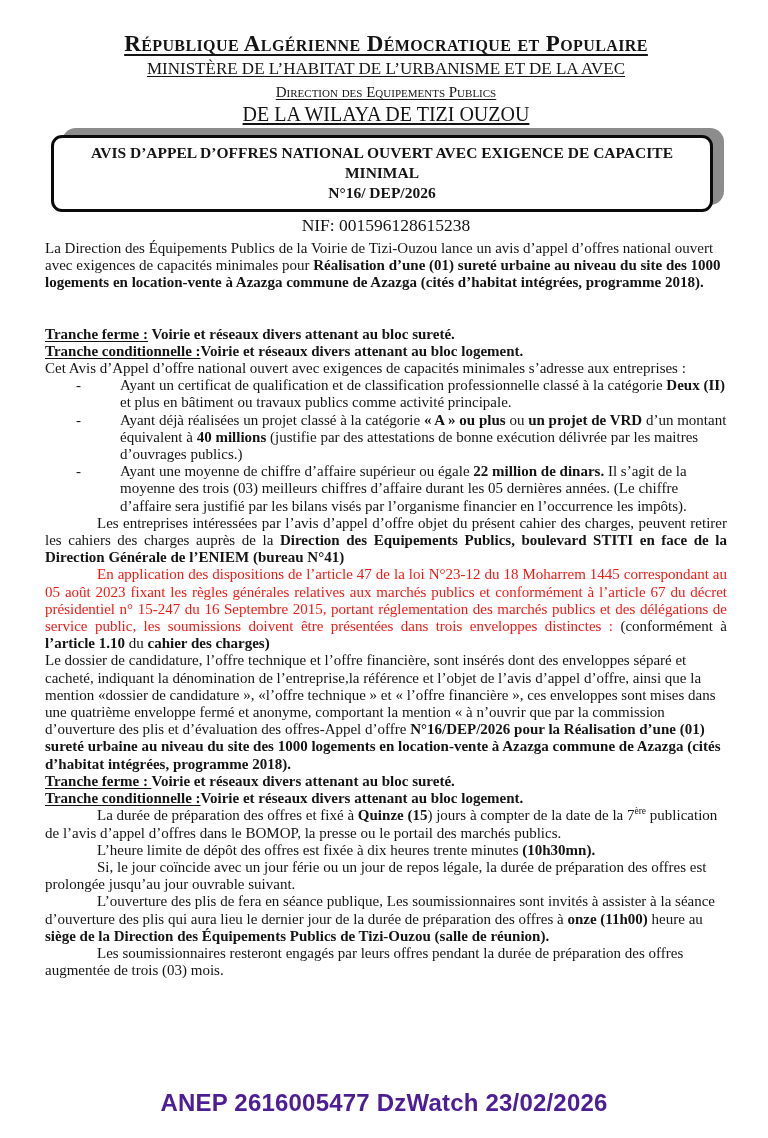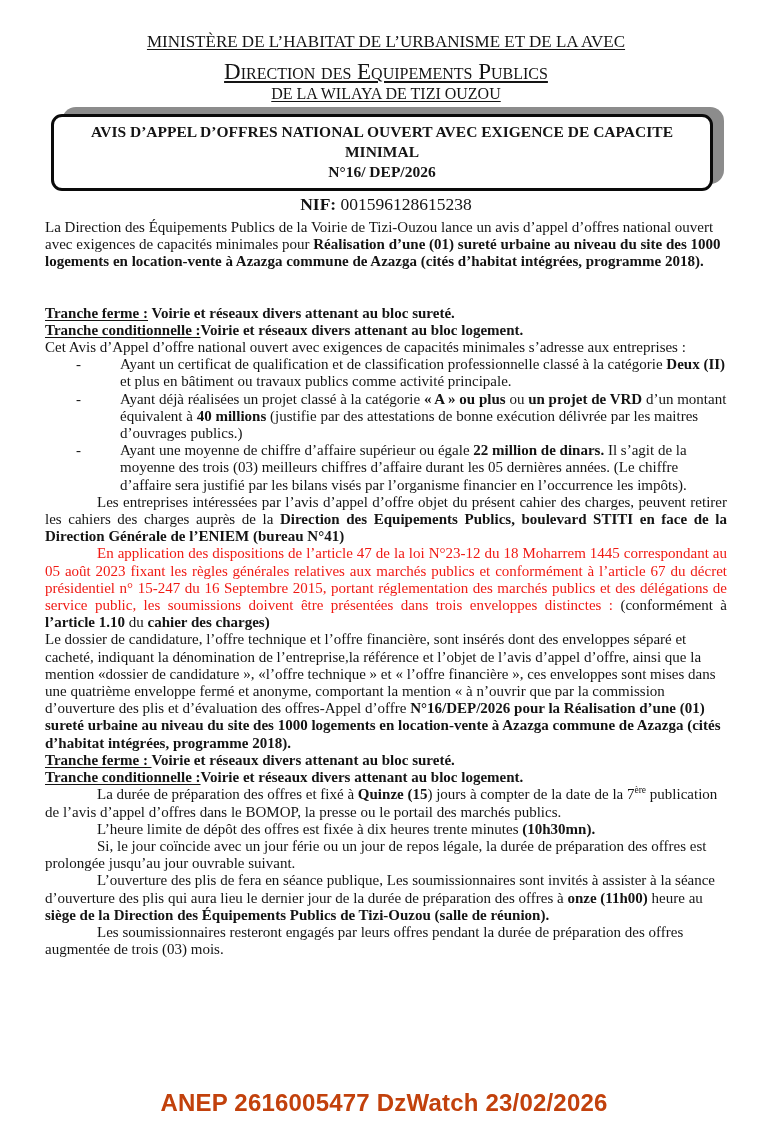--- a/index.html
+++ b/index.html
@@ -13,36 +13,36 @@
   .content { padding:30px 41px 0 45px; }
 
   
   .hdr { text-align:center; }
   .hdr-l1 {
     font-variant:small-caps; font-weight:700; font-size:23px;
     text-decoration:underline; text-underline-offset:3px; text-decoration-thickness:2px;
     letter-spacing:.4px; line-height:27px;
   }
   .hdr-l2 { font-size:17px; text-decoration:underline; text-underline-offset:2px; line-height:22px; margin-top:1px; }
-  .hdr-l3 { font-variant:small-caps; font-size:23px; text-decoration:underline; text-underline-offset:2px; line-height:25px; margin-top:6px; }
-  .hdr-l4 { font-size:16px; text-decoration:underline; text-underline-offset:2px; line-height:19px; }
+  .hdr-l3 { font-variant:small-caps; font-size:15px; text-decoration:underline; text-underline-offset:2px; line-height:25px; margin-top:0; }
+  .hdr-l4 { font-size:20px; text-decoration:underline; text-underline-offset:2px; line-height:19px; }
 
   
   .boxwrap { position:relative; margin:11px 14px 0 6px; }
   .boxshadow {
     position:absolute; top:-7px; right:-11px; bottom:7px; left:11px;
     border-radius:14px;
   }
   .noticebox {
     position:relative; background:#ffffff; border:3px solid #14532d; border-radius:11px;
     text-align:center; font-weight:700; font-size:15.5px; line-height:20px;
     padding:5px 8px 6px 8px;
   }
   .nifline { text-align:center; font-size:17.5px; margin-top:3px; }
-  .nifline .lbl { font-weight:700; }
+  .nifline .lbl { font-weight:400; }
 
   
   .docbody { margin-top:4px; font-size:15px; line-height:17.2px; }
   .para { margin:0; }
   .b { font-weight:700; }
   .u { text-decoration:underline; text-underline-offset:2px; }
   sup.sup { font-size:9.5px; vertical-align:super; line-height:0;text-align:right; }
   .mt2 { margin-top:34px; }
   .indent { text-indent:52px; }
   .justify { text-align:justify; }
@@ -58,20 +58,21 @@
     letter-spacing:.2px;
   }
 </style>
 </head>
 <body>
 
 <div class="page">
   <div class="content">
 
     <div class="hdr">
+      <div class="hdr-l1">République Algérienne Démocratique et  Populaire</div>
       <div class="hdr-l2">MINISTÈRE DE L’HABITAT DE L’URBANISME ET DE LA AVEC</div>
       <div class="hdr-l3">Direction des Equipements Publics</div>
       <div class="hdr-l4">DE LA WILAYA DE TIZI OUZOU</div>
     </div>
 
     <div class="boxwrap">
       <div class="boxshadow" style="background: rgb(140, 140, 140);"></div>
       <div class="noticebox" style="border-color: rgb(10, 10, 10);">
         <div>AVIS D’APPEL D’OFFRES  NATIONAL OUVERT AVEC EXIGENCE DE CAPACITE MINIMAL</div>
         <div>N°16/ DEP/2026</div>
@@ -95,14 +96,14 @@
         <p class="para"><span class="b u">Tranche conditionnelle :</span><span class="b">Voirie et réseaux divers attenant au bloc logement.</span></p>
         <p class="para indent"><span class="">La durée de préparation des offres et fixé à </span><span class="b">Quinze (15</span><span class="">) jours à compter de la date de la 7</span><sup class="sup">ère</sup><span class=""> publication de l’avis d’appel d’offres dans le BOMOP, la presse ou le portail des marchés publics.</span></p>
         <p class="para indent"><span class="">L’heure limite de dépôt des offres est fixée à dix heures trente minutes </span><span class="b">(10h30mn).</span></p>
         <p class="para indent"><span class="">Si, le jour coïncide avec un jour férie ou un jour de repos légale, la durée de préparation des offres est prolongée jusqu’au jour ouvrable suivant.</span></p>
         <p class="para indent"><span class="">L’ouverture des plis de fera en séance publique, Les soumissionnaires sont invités à assister à la séance d’ouverture des plis qui aura lieu le dernier jour de la durée de préparation des offres à </span><span class="b">onze (11h00)</span><span class=""> heure au </span><span class="b">siège de la Direction des Équipements Publics de Tizi-Ouzou (salle de réunion).</span></p>
         <p class="para indent"><span class="">Les soumissionnaires resteront engagés par leurs offres pendant la durée de préparation des offres augmentée de trois (03) mois.</span></p>
       </div>
 
   </div>
 
-  <div class="footer" style="color: #c2410c;">ANEP 2616005477 DzWatch 23/02/2026</div>
+  <div class="footer" style="color: #4c1d95;">ANEP 2616005477 DzWatch 23/02/2026</div>
 </div>
 
 </body></html>

